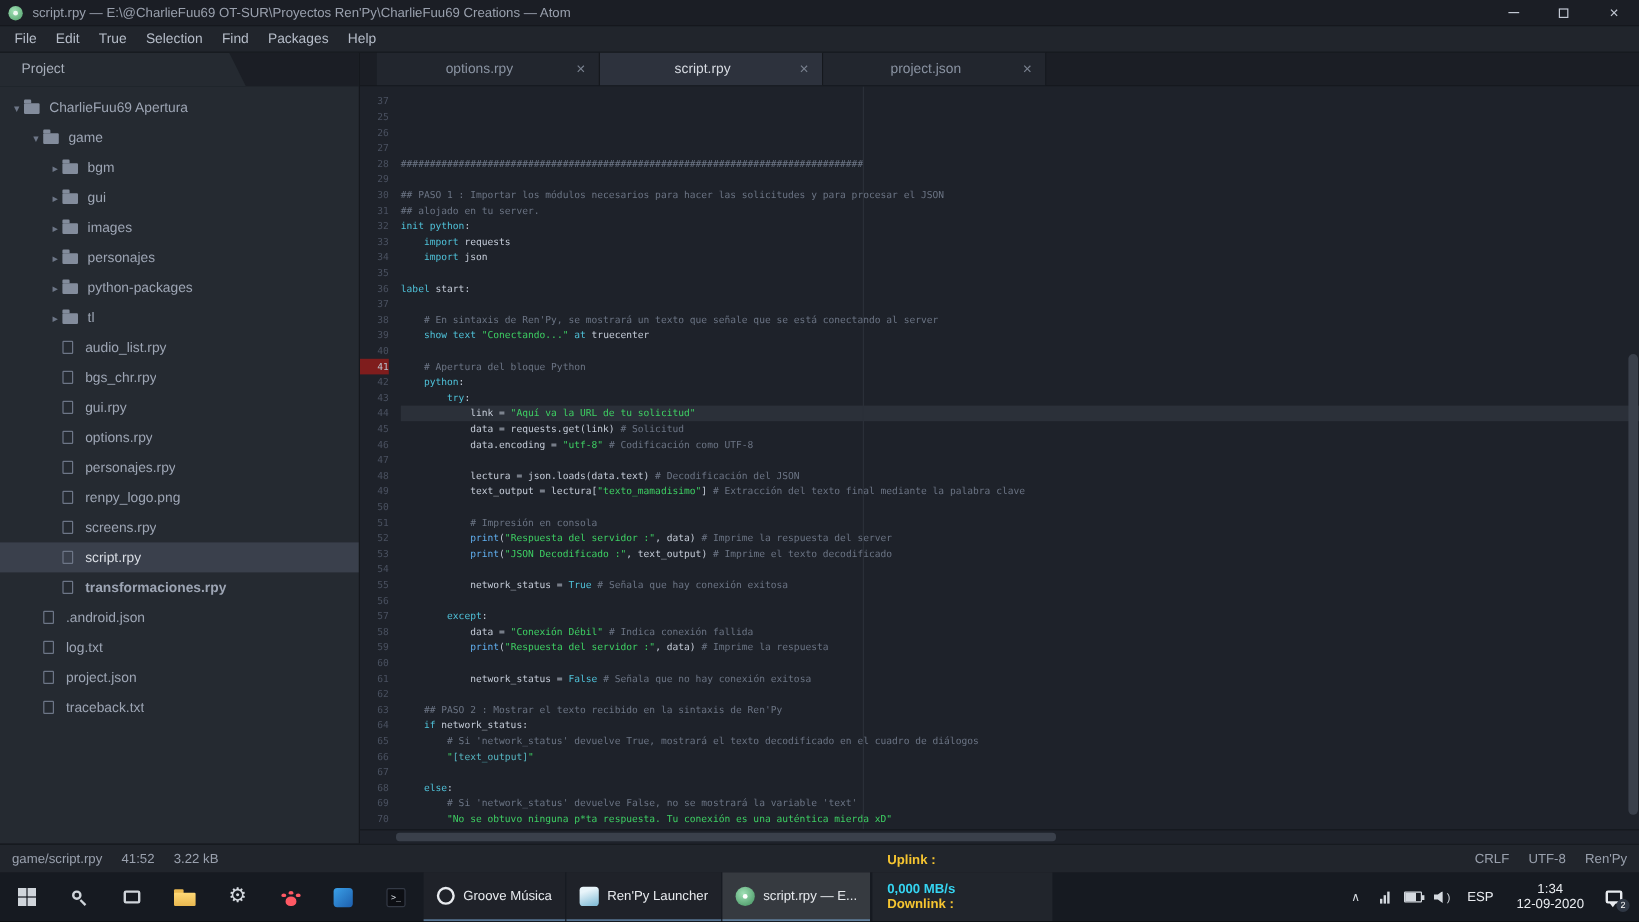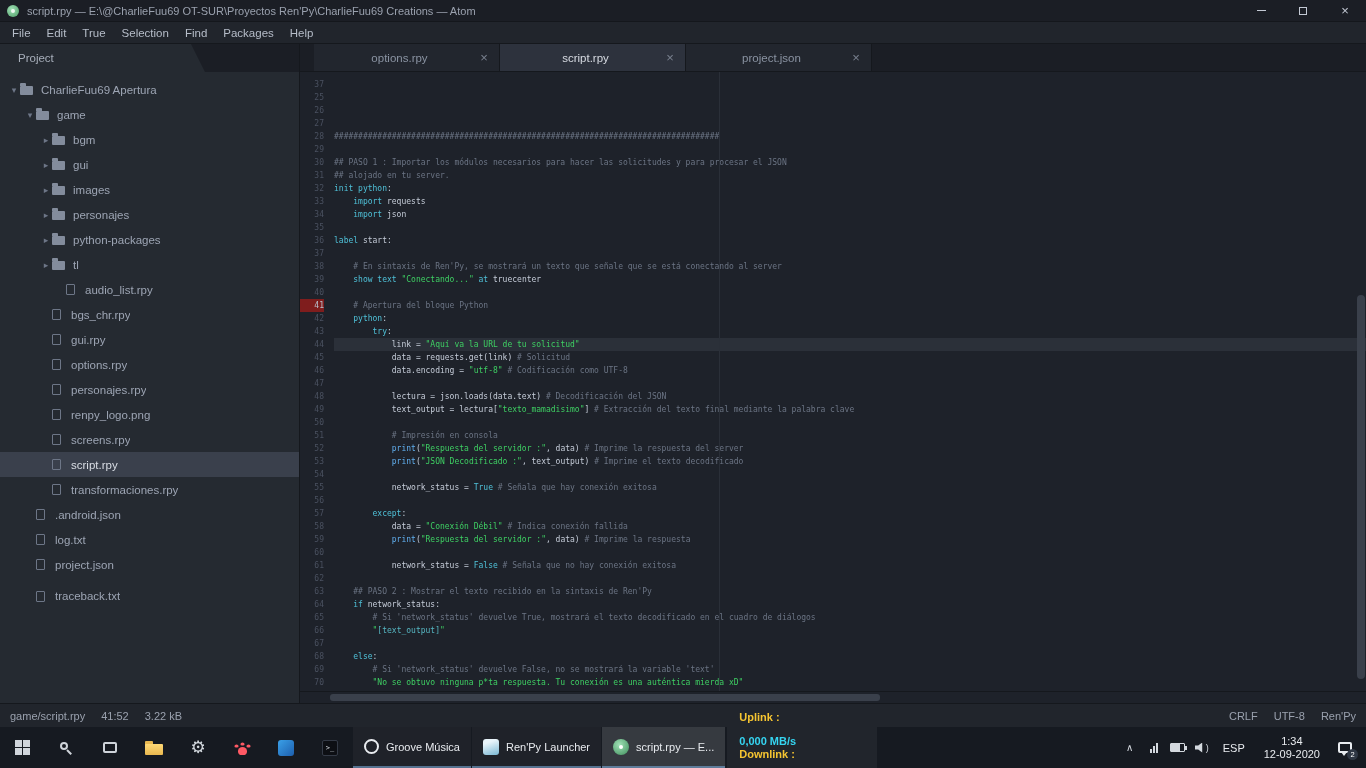--- a/index.html
+++ b/index.html
@@ -208,21 +208,21 @@
           <div class="tree-row" style="padding-left: 40px;">
             <span class="chevron">▸</span>
             <span class="icon-folder"></span>
             <span class="tree-label">python-packages</span>
           </div>
           <div class="tree-row" style="padding-left: 40px;">
             <span class="chevron">▸</span>
             <span class="icon-folder"></span>
             <span class="tree-label">tl</span>
           </div>
-          <div class="tree-row" style="padding-left: 54px;">
+          <div class="tree-row" style="padding-left: 40px;">
             <span class="chevron"></span>
             <span class="icon-file"></span>
             <span class="tree-label">audio_list.rpy</span>
           </div>
           <div class="tree-row" style="padding-left: 40px;">
             <span class="chevron"></span>
             <span class="icon-file"></span>
             <span class="tree-label">bgs_chr.rpy</span>
           </div>
           <div class="tree-row" style="padding-left: 40px;">
@@ -248,41 +248,41 @@
           <div class="tree-row" style="padding-left: 40px;">
             <span class="chevron"></span>
             <span class="icon-file"></span>
             <span class="tree-label">screens.rpy</span>
           </div>
           <div class="tree-row selected" style="padding-left: 40px;">
             <span class="chevron"></span>
             <span class="icon-file"></span>
             <span class="tree-label">script.rpy</span>
           </div>
-          <div class="tree-row" style="padding-left: 40px;">
+          <div class="tree-row" style="padding-left: 40px; font-weight: bold;">
             <span class="chevron"></span>
             <span class="icon-file"></span>
             <span class="tree-label">transformaciones.rpy</span>
           </div>
           <div class="tree-row" style="padding-left: 24px;">
             <span class="chevron"></span>
             <span class="icon-file"></span>
             <span class="tree-label">.android.json</span>
           </div>
           <div class="tree-row" style="padding-left: 24px;">
             <span class="chevron"></span>
             <span class="icon-file"></span>
             <span class="tree-label">log.txt</span>
           </div>
           <div class="tree-row" style="padding-left: 24px;">
             <span class="chevron"></span>
             <span class="icon-file"></span>
             <span class="tree-label">project.json</span>
           </div>
-          <div class="tree-row" style="padding-left: 24px; align-items: flex-end;">
+          <div class="tree-row" style="padding-left: 24px;">
             <span class="chevron"></span>
             <span class="icon-file"></span>
             <span class="tree-label">traceback.txt</span>
           </div>
         </div>
     </div>
 
     <div class="editor-area">
       <div class="tabs" id="tabs">
           <div class="tab">

